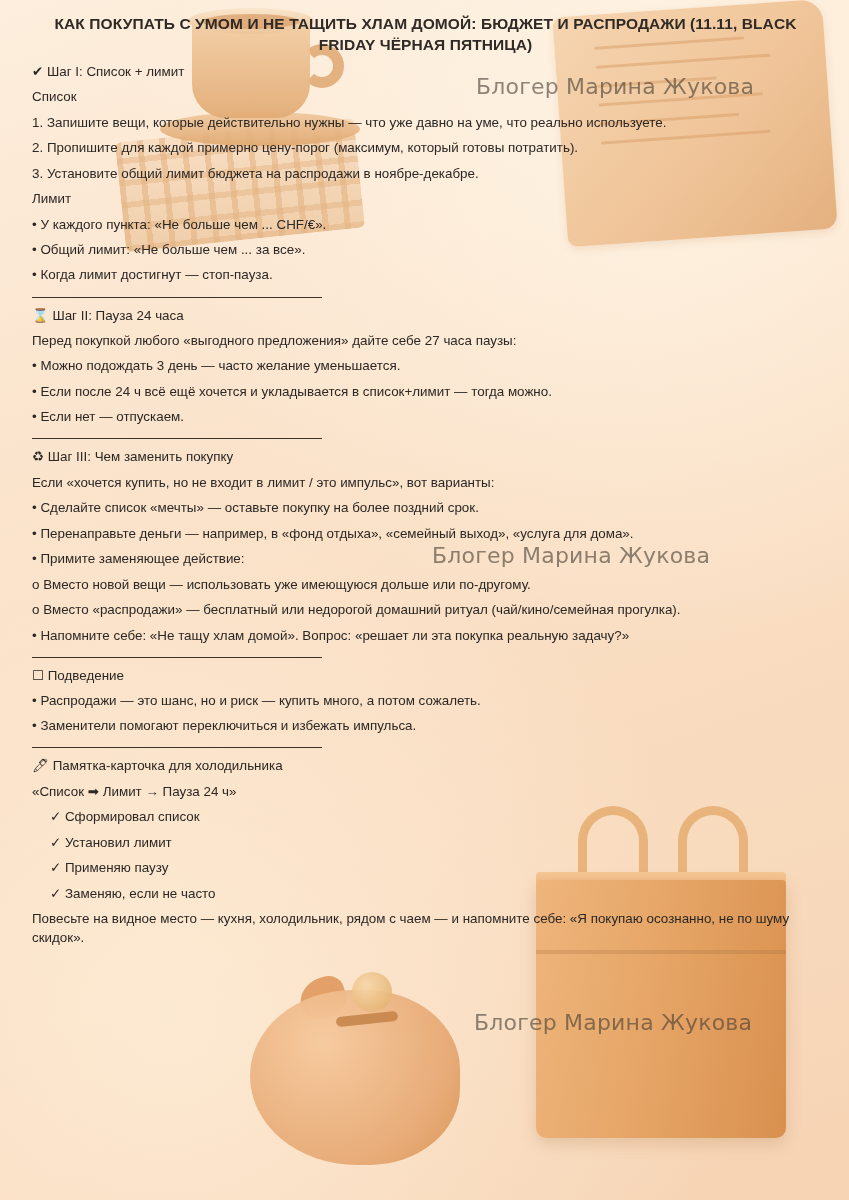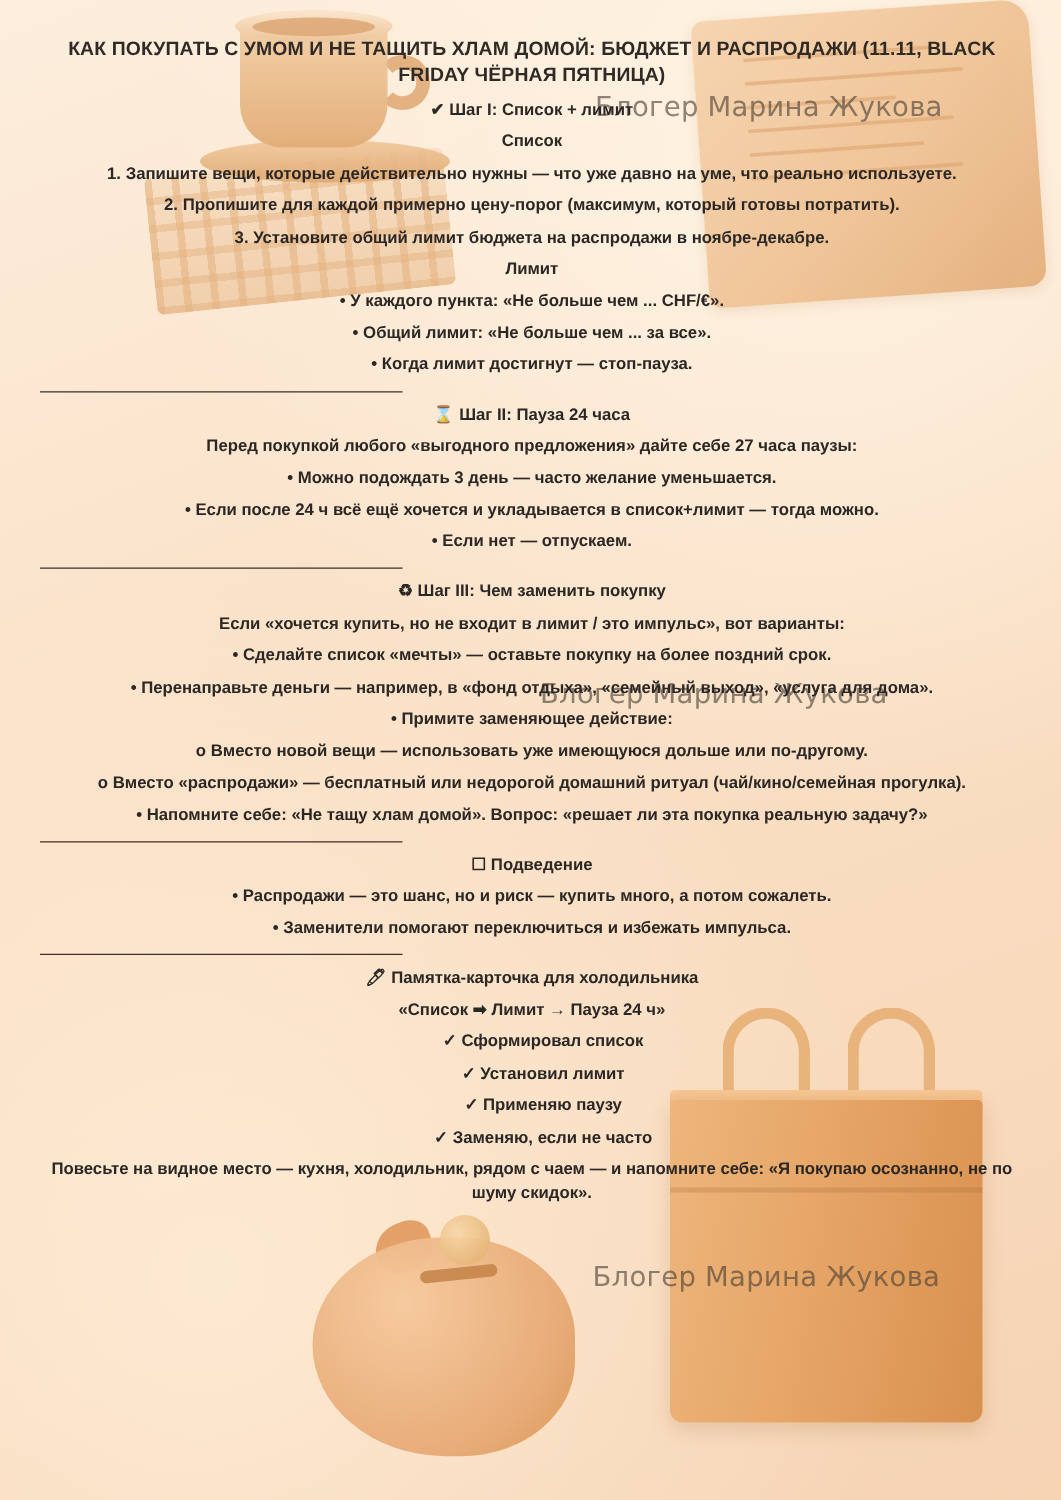--- a/index.html
+++ b/index.html
@@ -128,39 +128,38 @@
   }
   .coin {
     left:352px; top:972px; width:40px; height:40px;
     background: radial-gradient(circle at 35% 35%, #f7d7a8, #e0ab67);
     border-radius:50%; opacity:.9;
   }
 
   
   .content {
     position: relative;
-    padding: 30px 30px 10px 32px;
+    padding: 14px 30px 10px 32px;
   }
   h1 {
     margin: 0 0 6px 0;
     font-size: 15.5px;
     line-height: 1.35;
     text-align: center;
     font-weight: bold;
     color: #2f2a25;
     letter-spacing: .1px;
   }
   .body-block { color:#2b2724; }
   p.line {
     margin: 0 0 0.48em 0;
     font-size: 13.4px;
     line-height: 1.42;
-    font-weight: 700;
+    font-weight: 400;
     color: #2b2724;
-    text-align: center;
   }
   .hr {
     width: 290px;
     height: 0;
     border-top: 1.6px solid #3a322b;
     margin: 12px 0 8px 0;
   }
   .wm {
     font-size: 22px;
     color: #4a4036;

